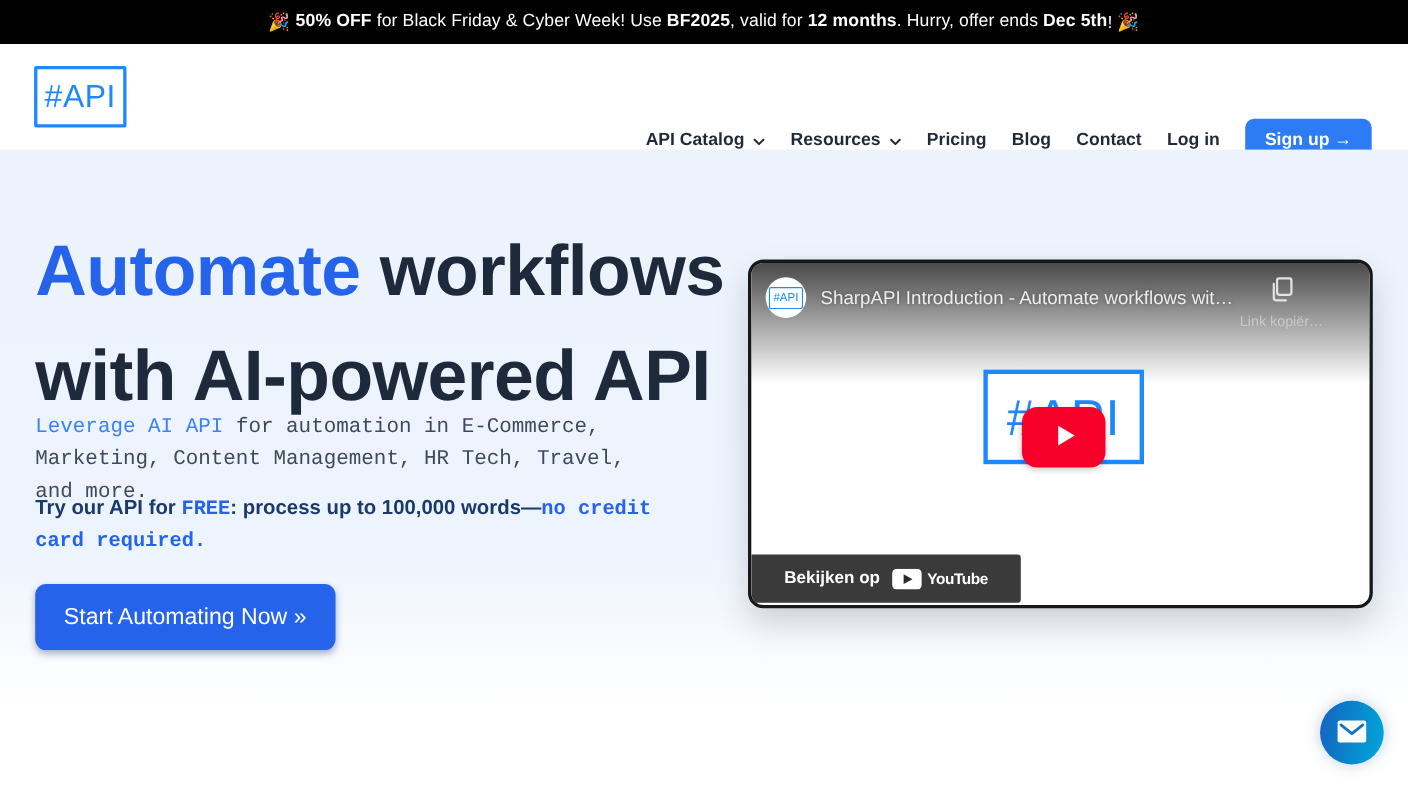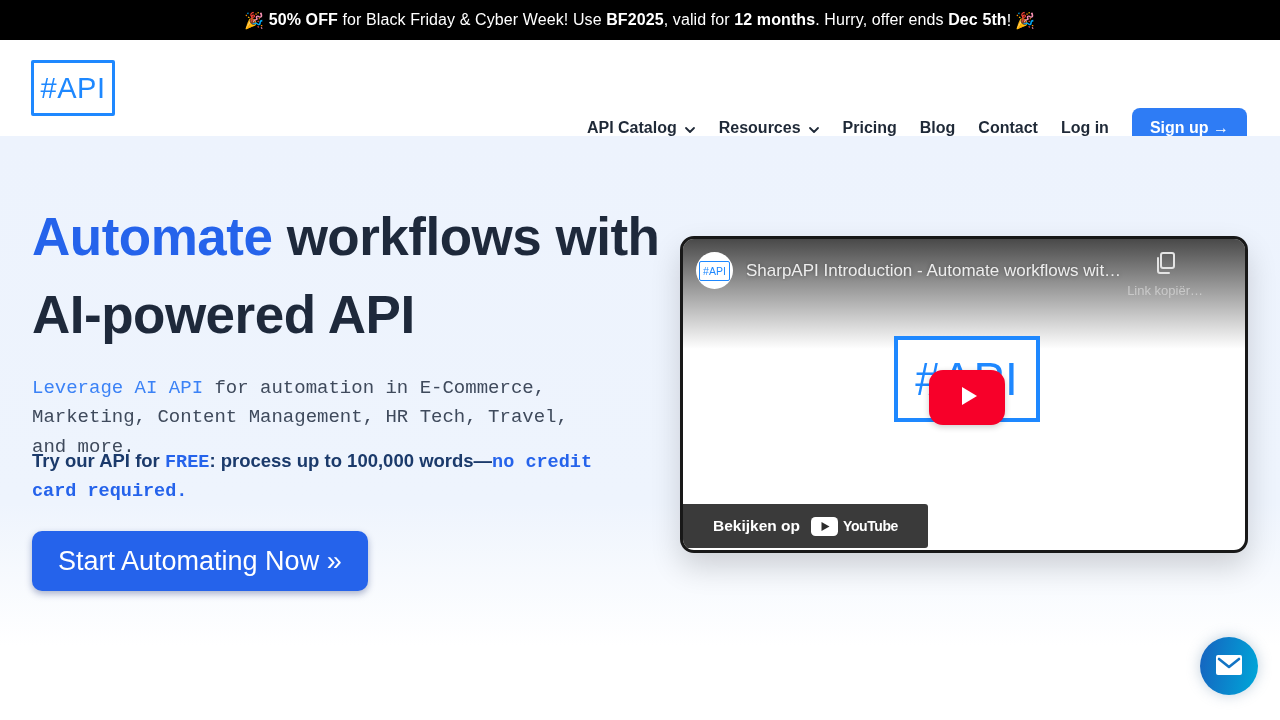--- a/index.html
+++ b/index.html
@@ -24,31 +24,31 @@
   .nav-item { display:flex; align-items:center; gap:7px; font-size:16px; font-weight:700;
               color:#1f2937; cursor:pointer; white-space:nowrap; }
   .chev { width:12px; height:12px; display:inline-block; }
   .signup-btn { background:#2e7cf5; color:#fff; font-weight:700; font-size:16px;
                 padding:11px 18px; border-radius:8px; border:none; cursor:pointer; white-space:nowrap; }
 
   
   .hero-bg { position:absolute; top:136px; left:0; width:1280px; height:510px;
              background:linear-gradient(180deg,#edf3fd 0%,#eef4fd 72%,rgba(238,244,253,0) 100%); }
   .hero-heading { position:absolute; left:32px; top:198px; width:630px;
-                  font-size:53px; line-height:1.47; font-weight:700; color:#1e293b;
+                  font-size:65px; line-height:1.47; font-weight:700; color:#1e293b;
                   letter-spacing:-.5px; }
   .hero-heading .hl { color:#2563eb; }
   .intro { position:absolute; left:32px; top:374px; width:566px;
            font-size:19px; line-height:1.55; color:#3f4a5c;font-family:Liberation Mono, monospace; }
   .intro .link { color:#3b82f6; cursor:pointer; }
   .offer { position:absolute; left:32px; top:448px; width:614px;
            font-size:18.5px; line-height:1.45; font-weight:700; color:#1b3a6b; }
   .offer .hl { color:#2563eb;font-family:Liberation Mono, monospace; }
   .cta-btn { position:absolute; left:32px; top:531px; height:60px; padding:0 26px;
-             background:#2563eb; color:#fff; font-size:27px; font-weight:400;
+             background:#2563eb; color:#fff; font-size:21px; font-weight:400;
              border:none; border-radius:10px; cursor:pointer;
              box-shadow:0 3px 7px rgba(20,40,110,.35);
              display:flex; align-items:center; font-family:inherit; }
 
   
   .video { position:absolute; left:680px; top:236px; width:568px; height:317px;
            background:#fff; border:3px solid #181818; border-radius:14px;
            box-shadow:0 14px 30px rgba(0,0,0,.16); overflow:hidden; cursor:pointer; }
   .video-scrim { position:absolute; top:0; left:0; width:100%; height:110px;
                  background:linear-gradient(180deg,rgba(22,22,22,.78) 0%,rgba(22,22,22,0) 100%); }

